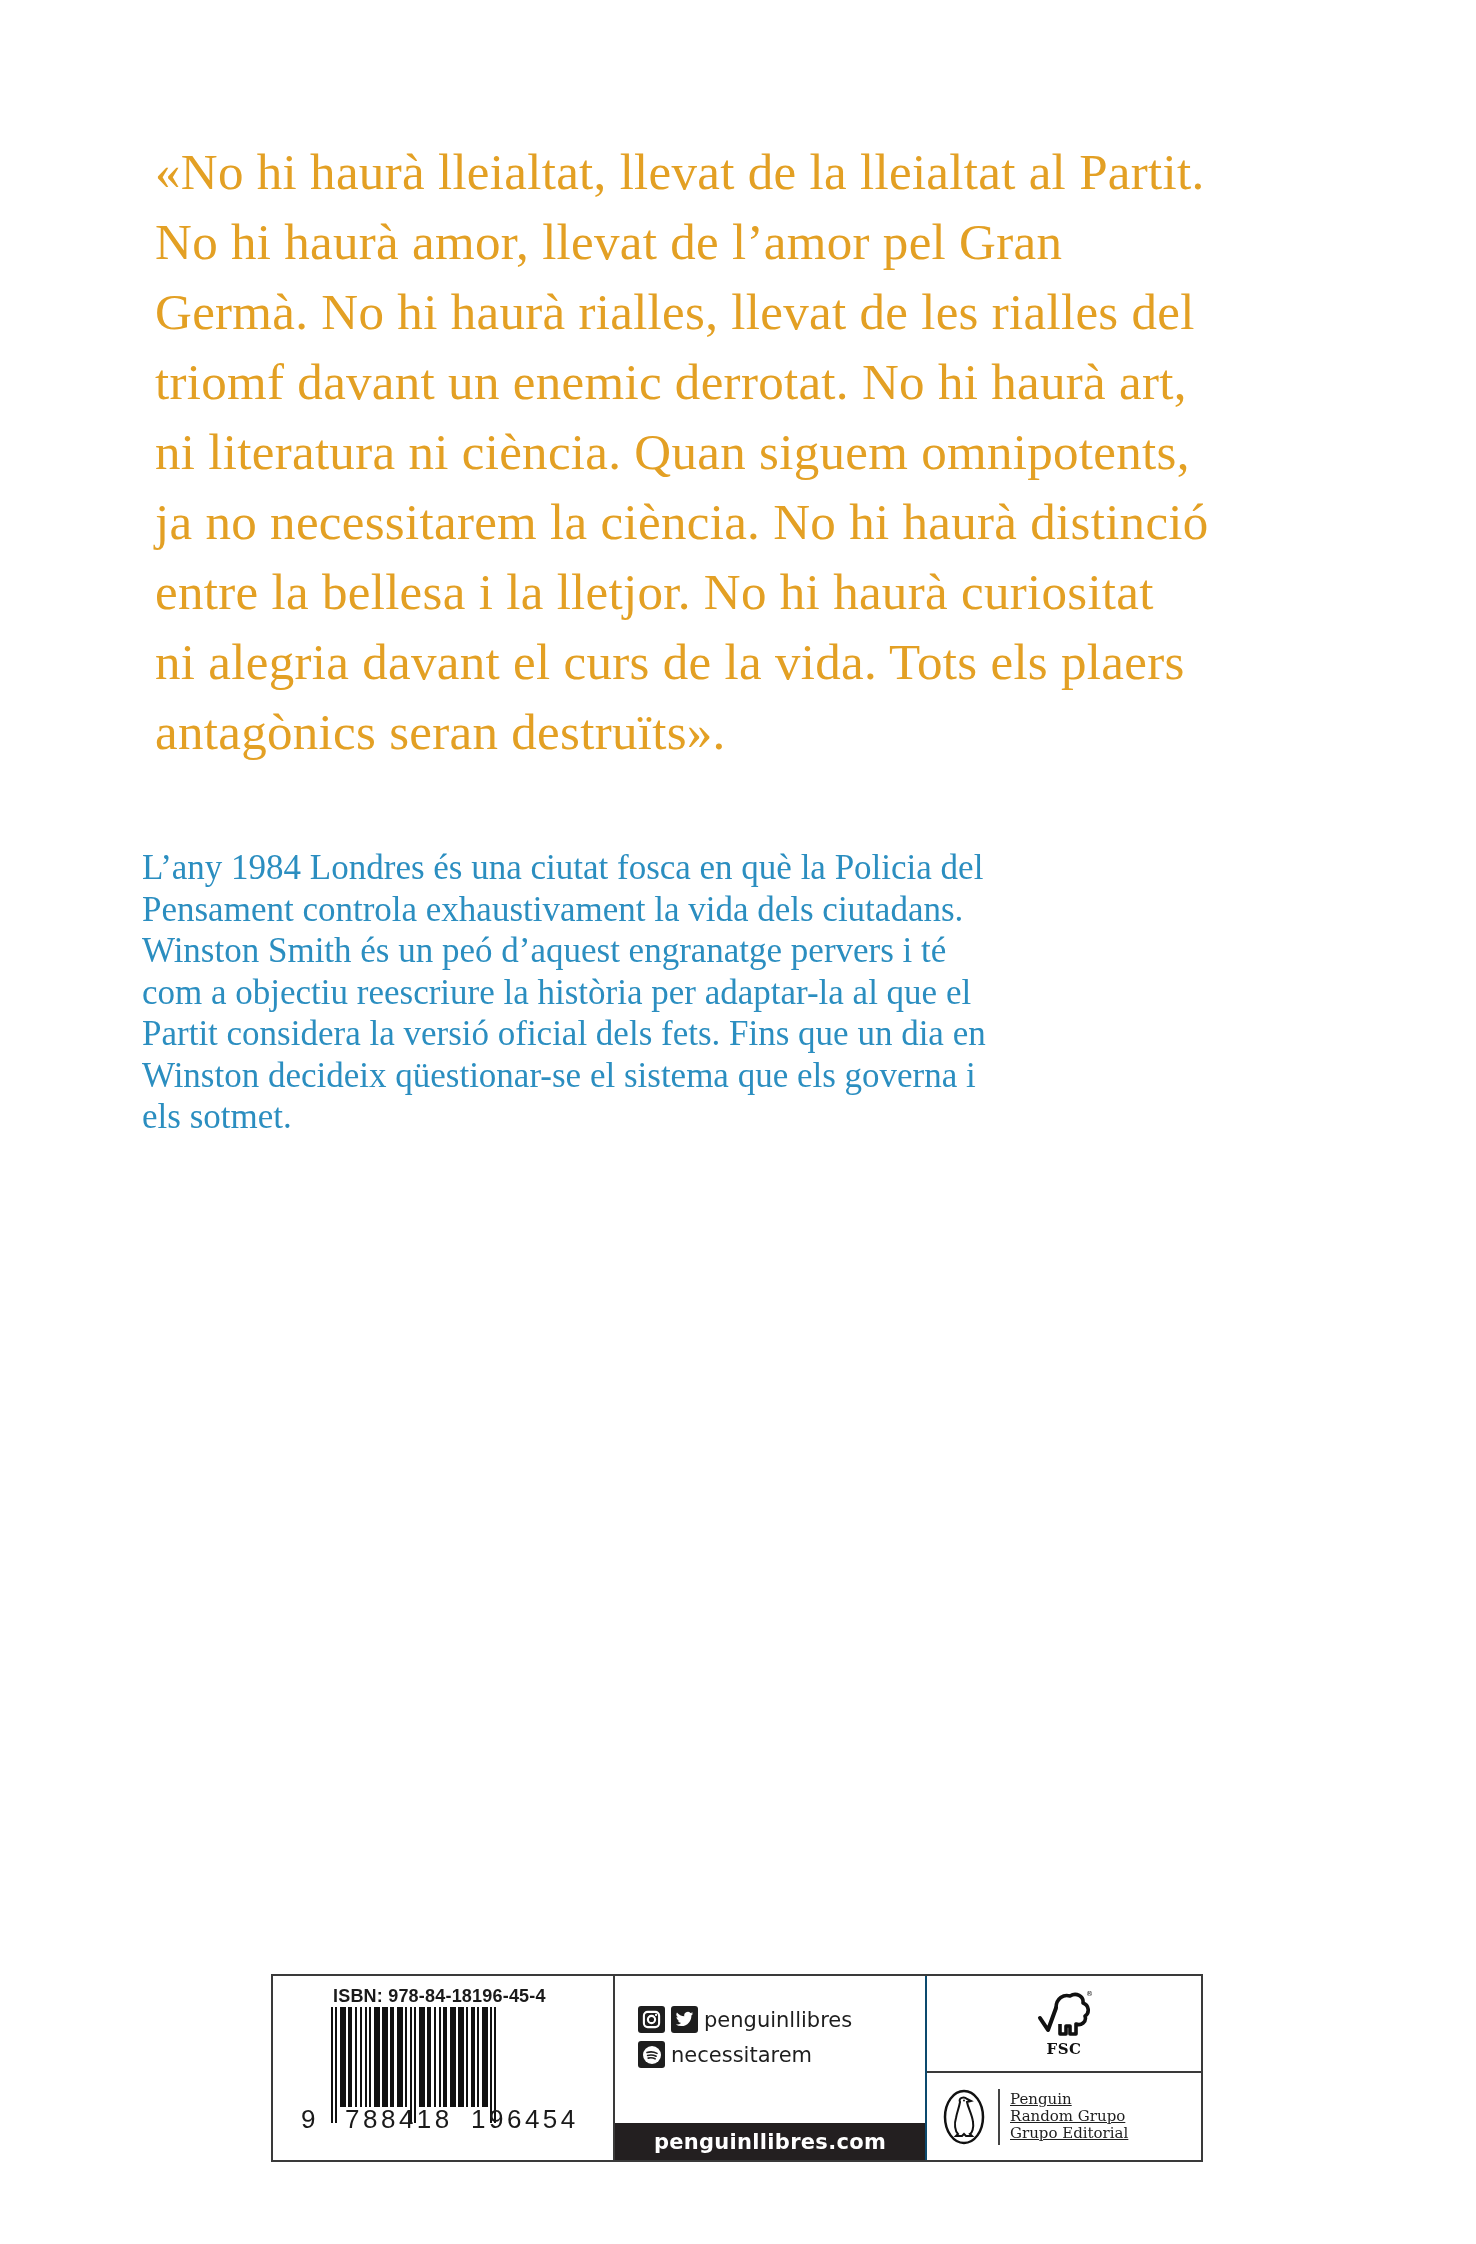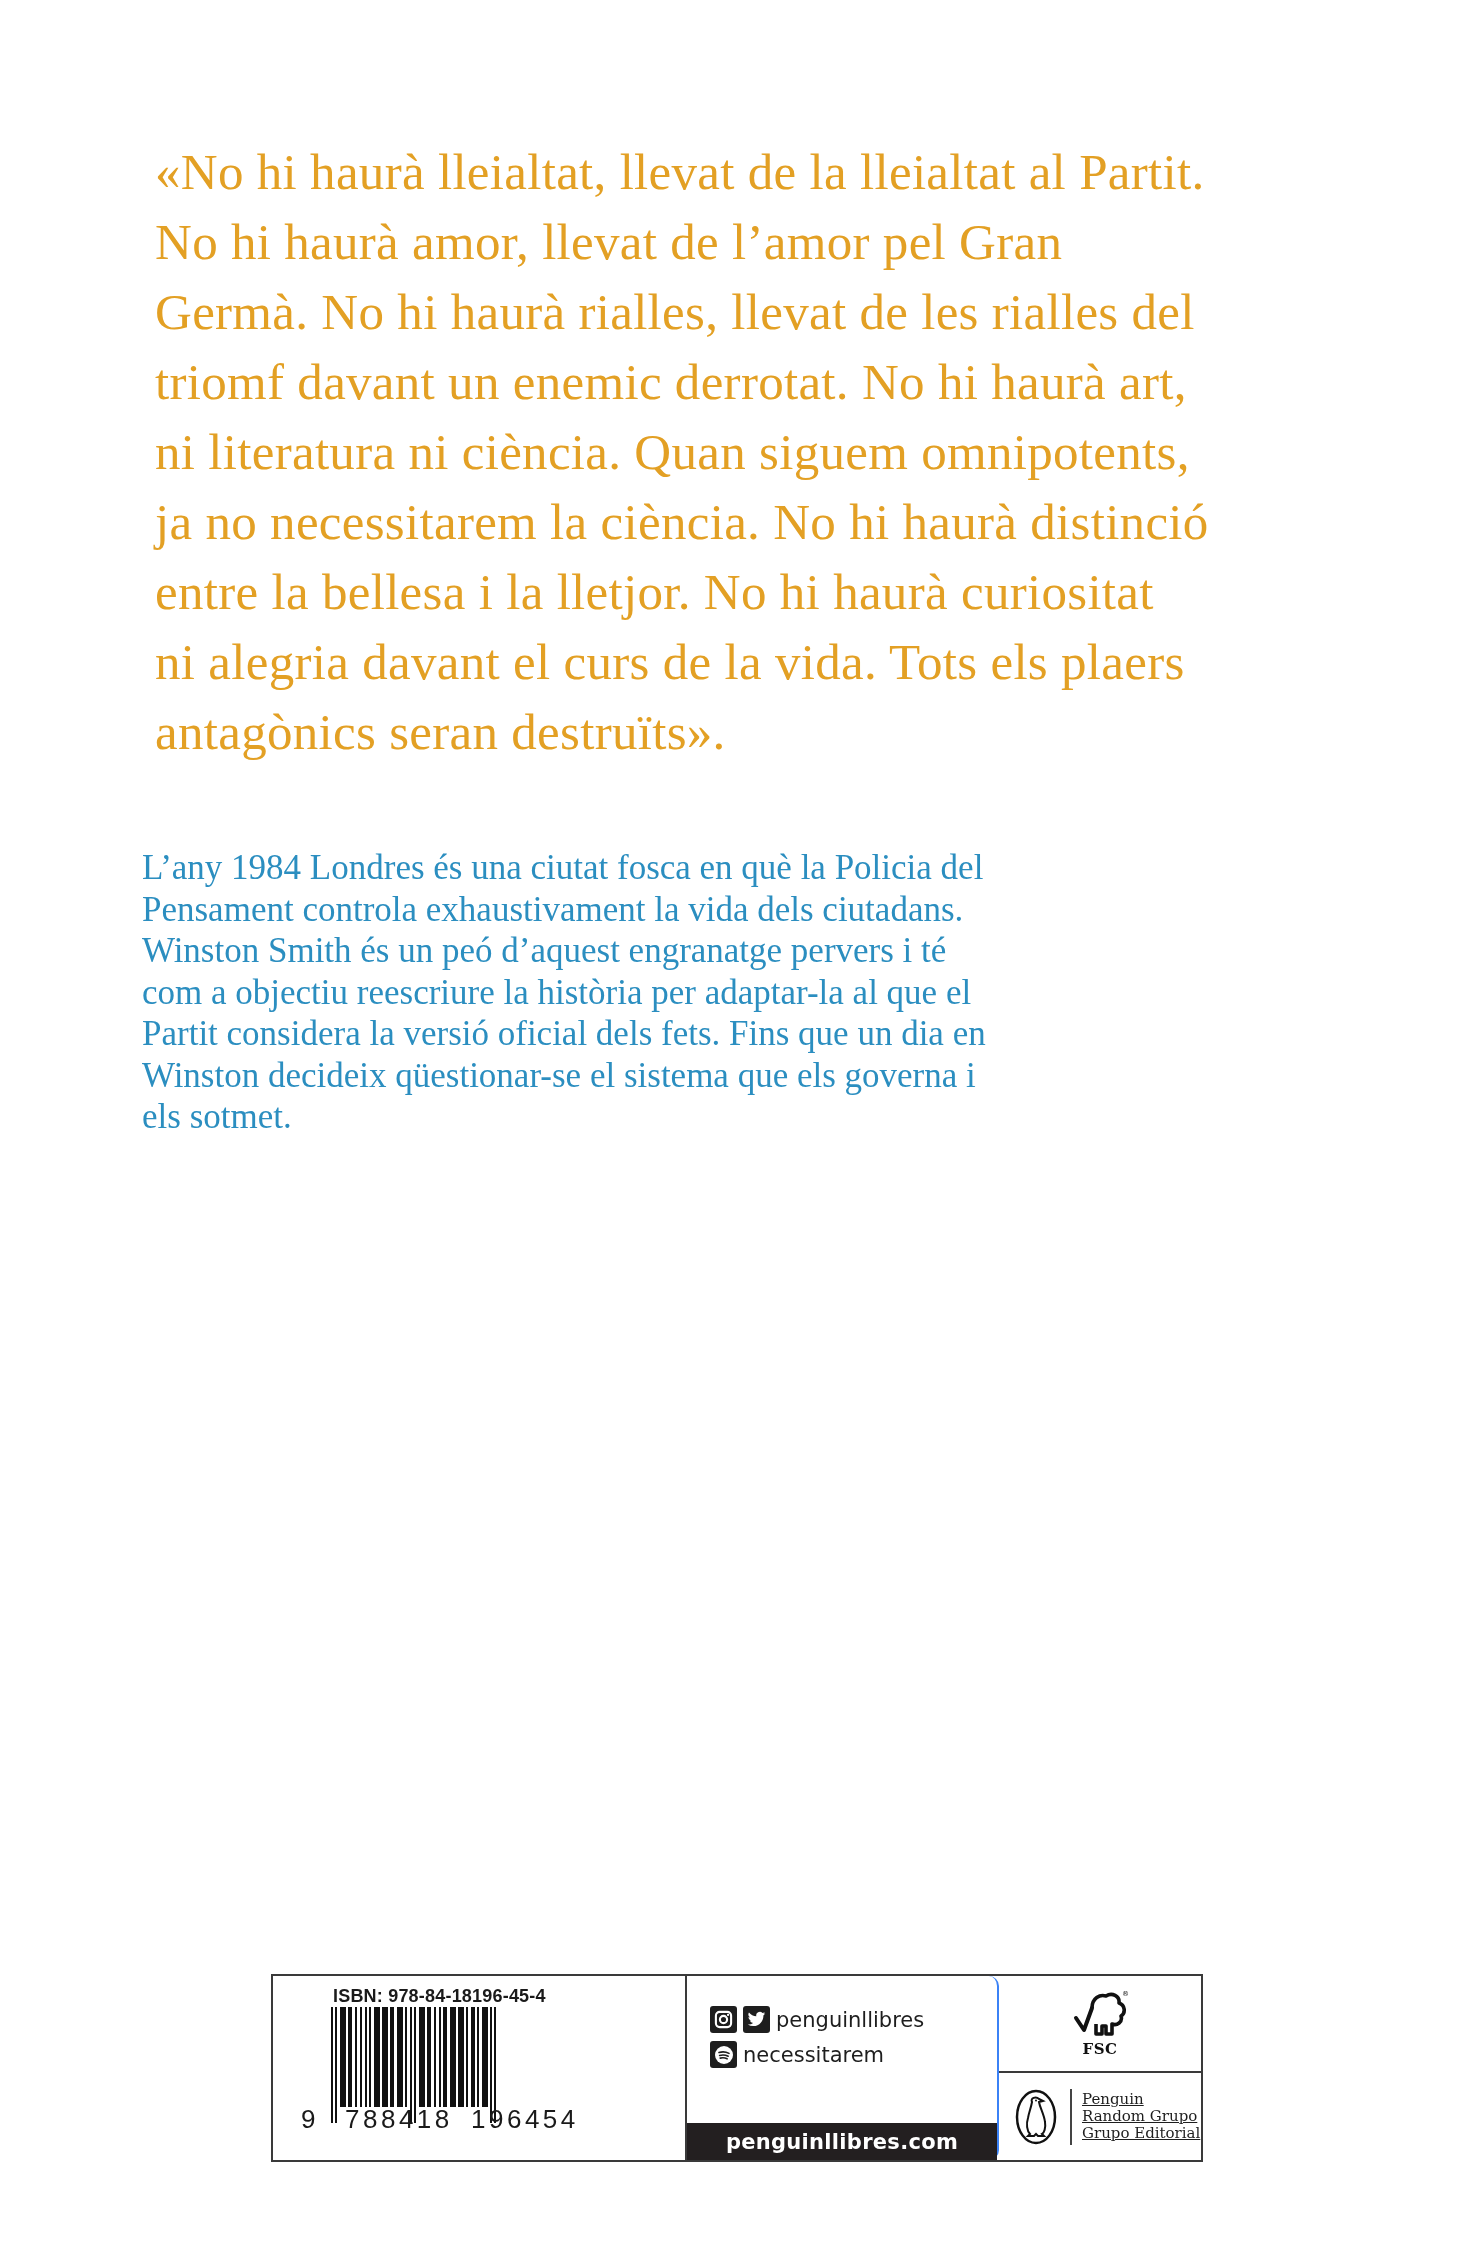--- a/index.html
+++ b/index.html
@@ -44,21 +44,21 @@
       left: 271px;
       top: 1974px;
       width: 932px;
       height: 188px;
       border: 2px solid #3a3a3a;
       box-sizing: border-box;
       display: flex;
       background: #fff;
     }
     .isbn-cell {
-      width: 414px;
+      width: 342px;
       height: 100%;
       border-right: 2px solid #3a3a3a;
       box-sizing: border-box;
       position: relative;
     }
     .isbn-label {
       position: absolute;
       left: 60px;
       top: 10px;
       font-family: "Liberation Sans", sans-serif;
@@ -91,24 +91,23 @@
       color: #1a1a1a;
       letter-spacing: 3.5px;
     }
     .digit-first { left: 28px; }
     .digit-left  { left: 72px; }
     .digit-right { left: 198px; }
 
     .social-cell {
       width: 312px;
       height: 100%;
-      border-right: 2px solid #3b82f6;
+      border-right: 2px solid #0c4a6e;
       box-sizing: border-box;
       position: relative;
-      border-radius: 10px;
     }
     .social-row {
       position: absolute;
       left: 23px;
       display: flex;
       align-items: center;
       gap: 6px;
       font-family: "DejaVu Sans", sans-serif;
       font-size: 21px;
       color: #1e1e1e;

